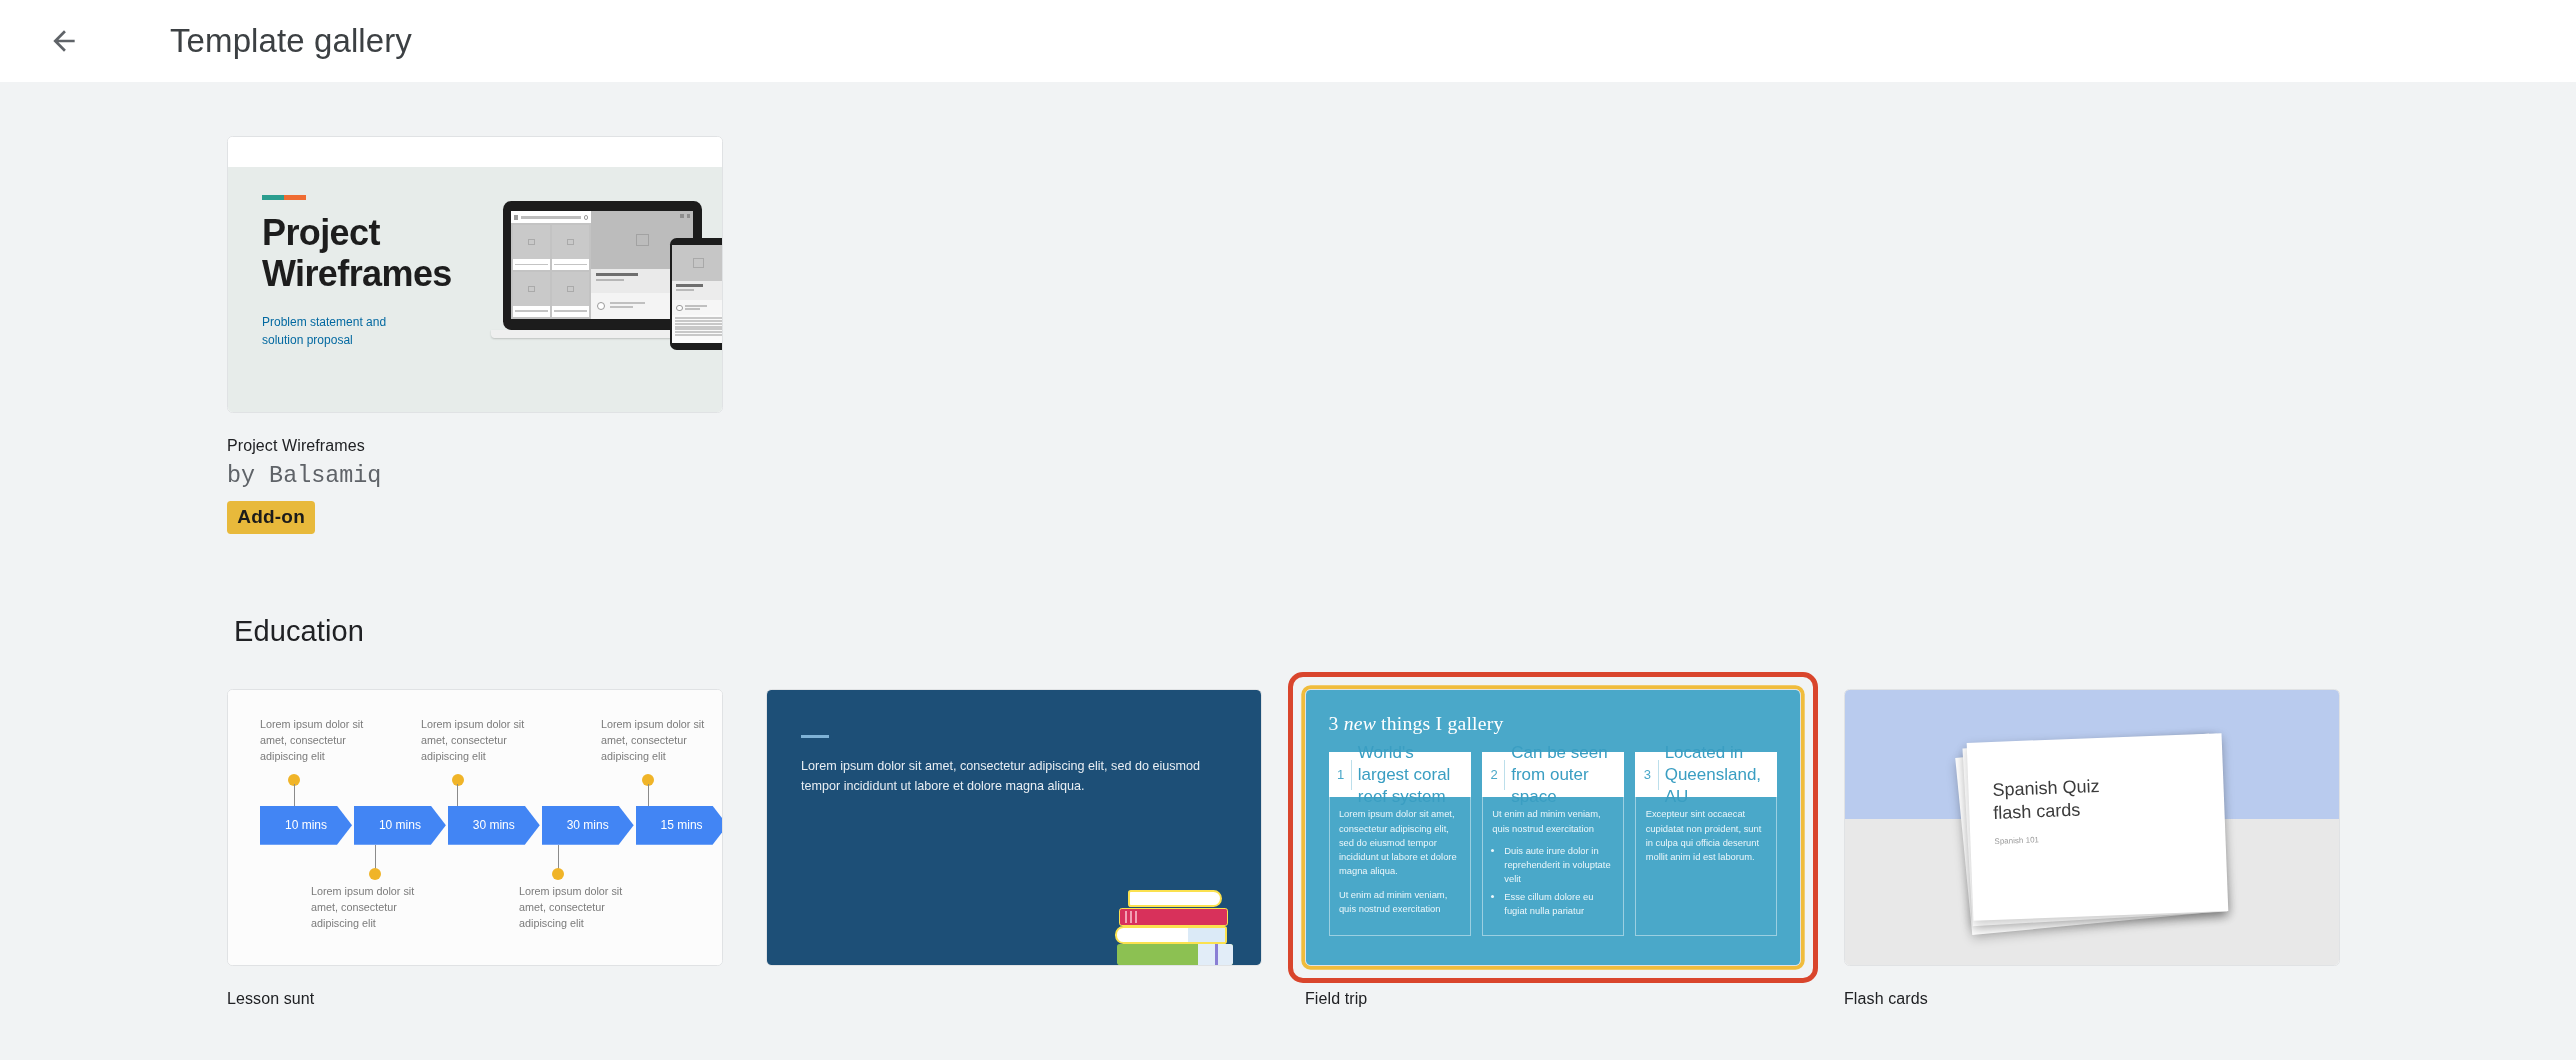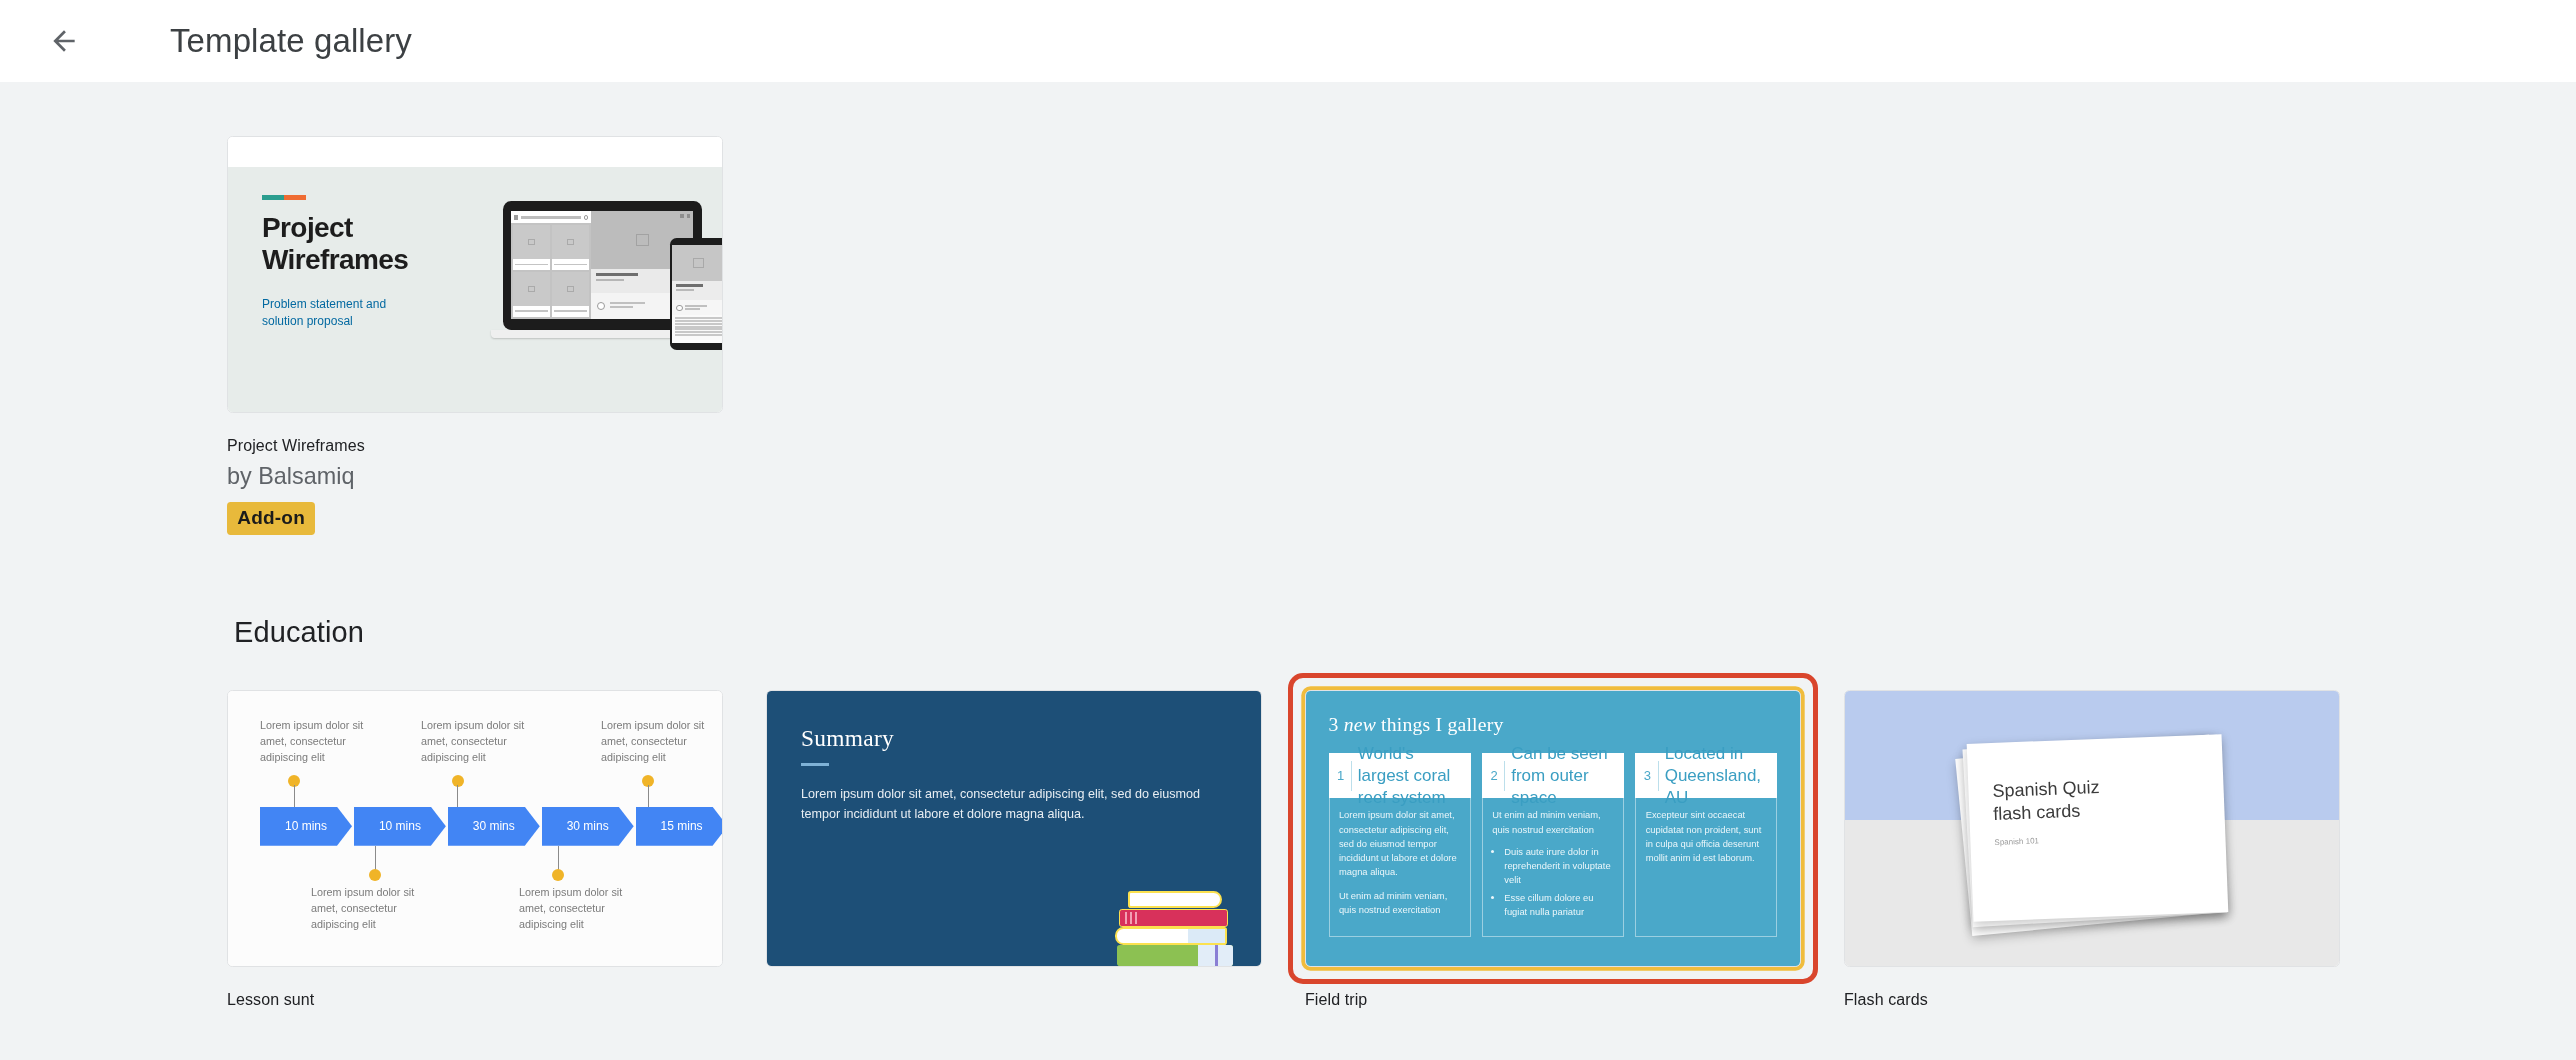--- a/index.html
+++ b/index.html
@@ -72,20 +72,21 @@
   .caption {
     margin-top: 24px;
     font-size: 16px;
     color: #202124;
     letter-spacing: 0.1px;
   }
   .byline {
     margin-top: 8.4px;
     font-size: 23.4px;
     color: #5f6368;
+    font-family: Liberation Mono, monospace;
   }
   .badge {
     display: inline-block;
     margin-top: 12px;
     background: #e8b93b;
     color: #1b1b1b;
     font-size: 19px;
     font-weight: bold;
     padding: 4.7px 10.3px 5.6px;
     border-radius: 3.7px;
@@ -108,21 +109,21 @@
     height: 247px; background: #e7ecea;
     position: relative;
     padding: 28px 0 0 34px;
   }
   .pw-rule { width: 44px; height: 4.7px; display: flex; }
   .pw-rule i { flex: 1; }
   .pw-rule i:first-child { background: #2b9e8f; }
   .pw-rule i:last-child { background: #ef6c33; }
   .pw-title {
     margin-top: 12px;
-    font-size: 28px; font-weight: bold; color: #1d1d1d;
+    font-size: 36px; font-weight: bold; color: #1d1d1d;
     line-height: 1.16; letter-spacing: -0.6px;
   }
   .pw-sub {
     margin-top: 19px;
     font-size: 12px; color: #0369a1; line-height: 1.45;
   }
   
   .pw-mock { position: absolute; right: -5.6px; top: 34px; width: 242px; height: 161px; }
   .laptop { position: absolute; left: 17px; top: 0; width: 199px; height: 139px; }
   .laptop-lid {
@@ -403,21 +404,20 @@
           </div>
         </div>
       </div>
       <div class="caption">Lesson sunt</div>
     </div>
 
     <div class="card">
       <div class="thumb-wrap">
         <div class="thumb">
           <div class="br">
-            <div class="br-title">Summary</div>
             <div class="br-rule"></div>
             <div class="br-text">Lorem ipsum dolor sit amet, consectetur adipiscing elit, sed do eiusmod tempor incididunt ut labore et dolore magna aliqua.</div>
             <div class="books">
               <div class="bk bk1"></div>
               <div class="bk bk2">
                   <i style="left:5.6px"></i>
                   <i style="left:10.3px"></i>
                   <i style="left:15px"></i>
                 </div>
               <div class="bk bk3">

